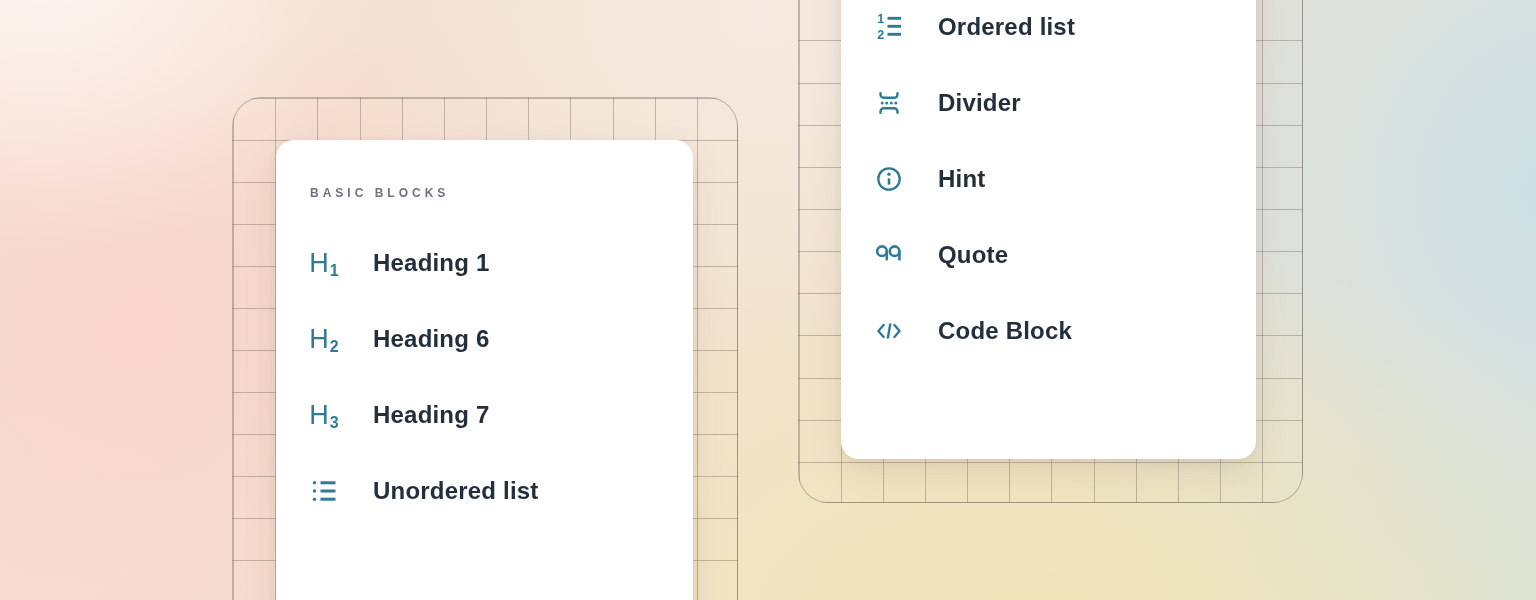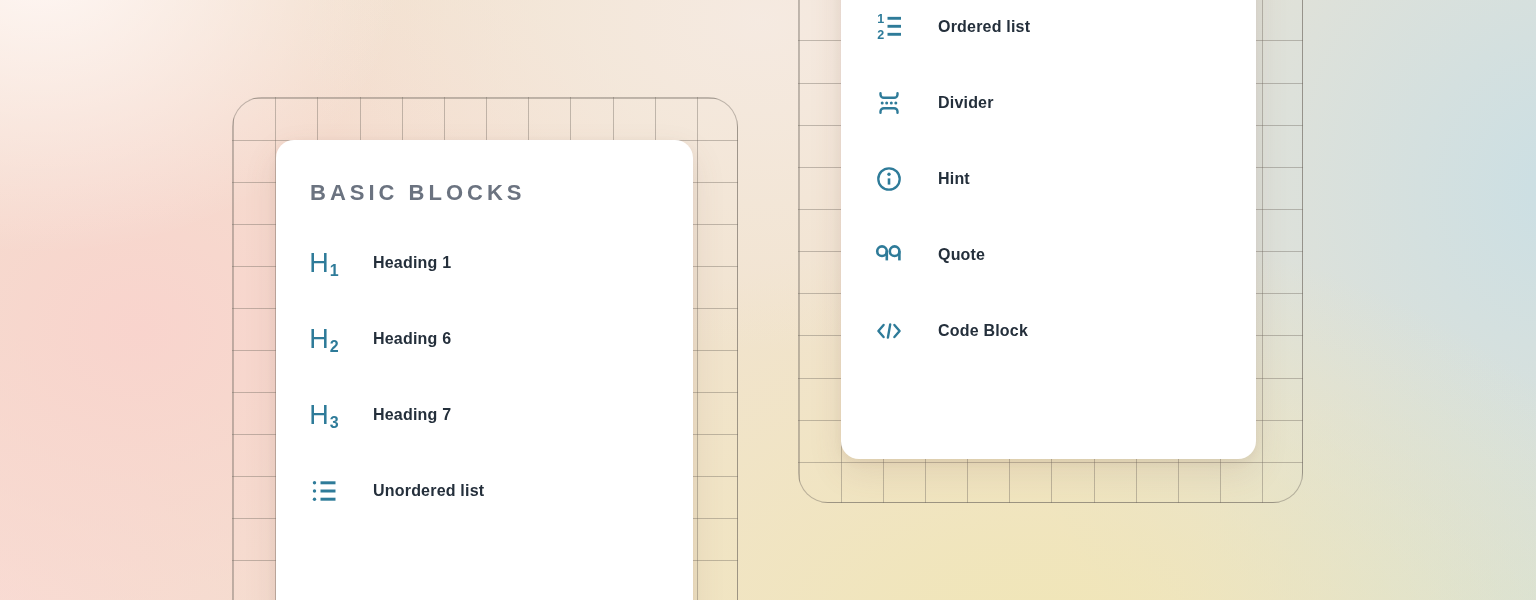--- a/index.html
+++ b/index.html
@@ -36,42 +36,42 @@
     background: #ffffff;
     border-radius: 18px;
     box-shadow: 0 14px 34px rgba(120,80,70,0.12), 0 3px 10px rgba(120,80,70,0.07);
   }
   .card.left  { left: 276px; top: 140px; width: 417px; height: 520px; padding: 38px 30px 0 34px; }
   .card.right { left: 841px; top: -60px; width: 415px; height: 519px; padding: 49px 30px 0 34px; }
 
   .section-label {
     height: 30px;
     display: flex; align-items: center;
-    font-size: 22px; font-weight: 700;
+    font-size: 12px; font-weight: 700;
     letter-spacing: 4px;
     color: #6b7380;
   }
   .menu-items.with-header { margin-top: 17px; }
 
   .menu-item {
     height: 76px;
     display: flex; align-items: center;
     cursor: pointer;
     border-radius: 10px;
   }
   .icon-box {
     width: 28px; height: 28px;
     margin-right: 35px;
     flex: 0 0 28px;
     color: #2e7b99;
     display: flex; align-items: center; justify-content: center;
   }
   .icon-box svg { width: 28px; height: 28px; display: block; }
   .menu-item .label {
-    font-size: 16px; font-weight: 600;
+    font-size: 24px; font-weight: 600;
     color: #242f3b;
     letter-spacing: 0.2px;
     white-space: nowrap;
   }
 
   
   .h-icon {
     color: #2e7b99;
     font-size: 27px; font-weight: 400;
     line-height: 1;

